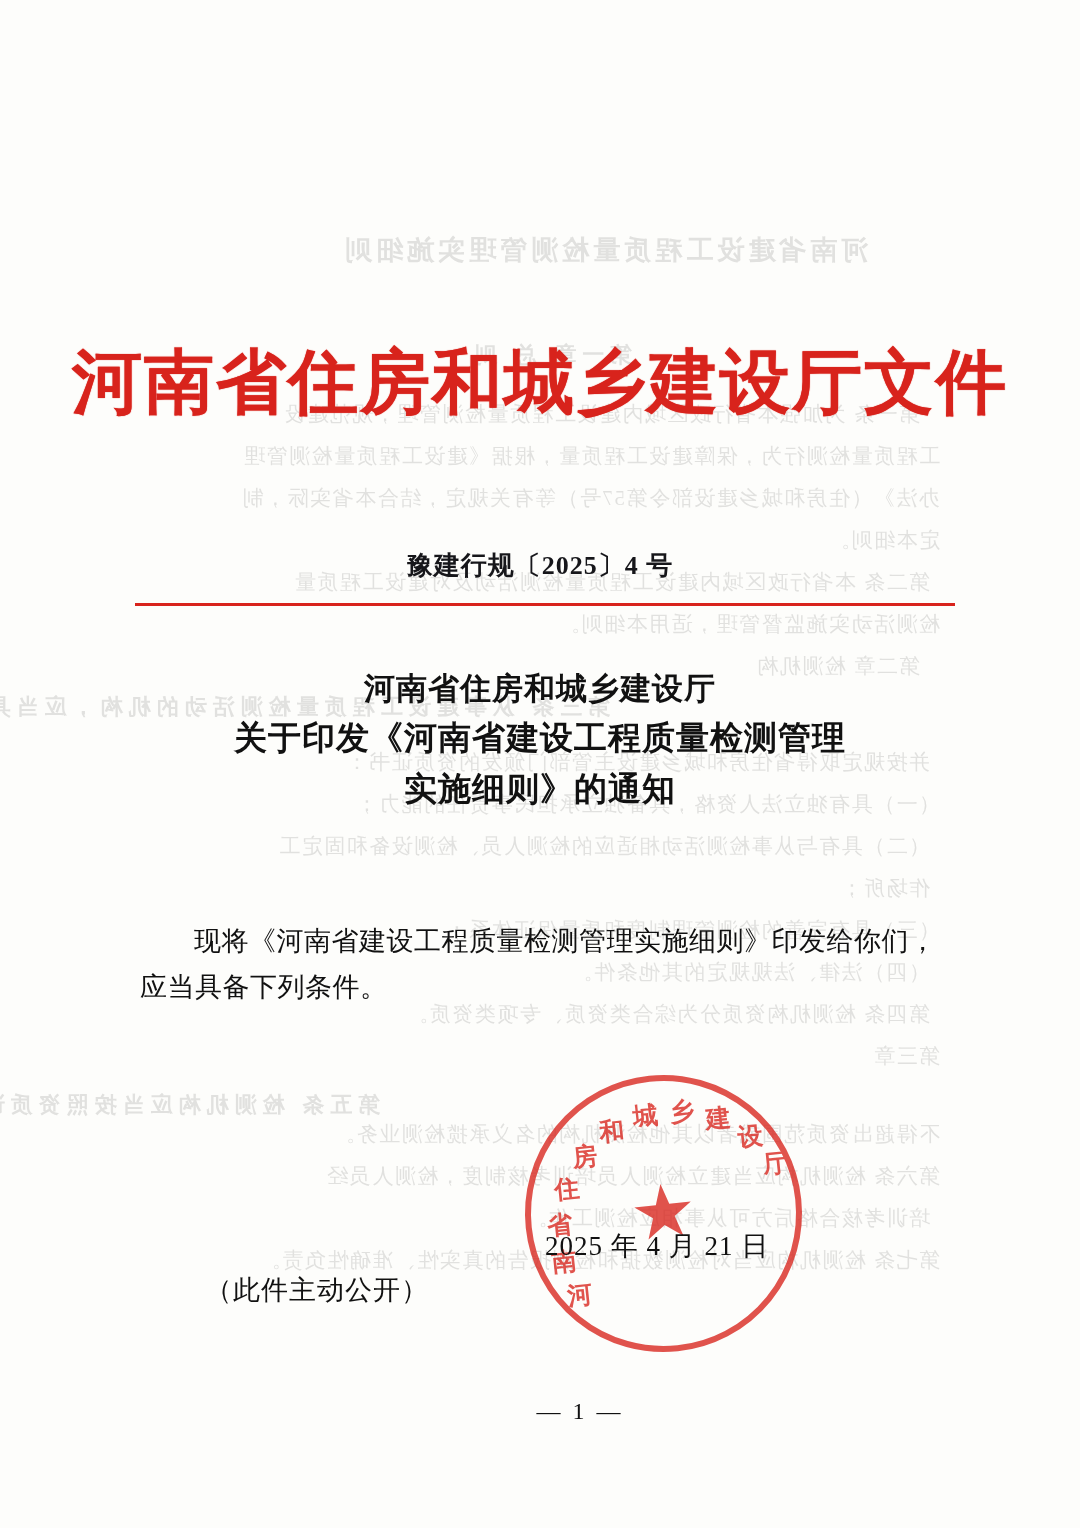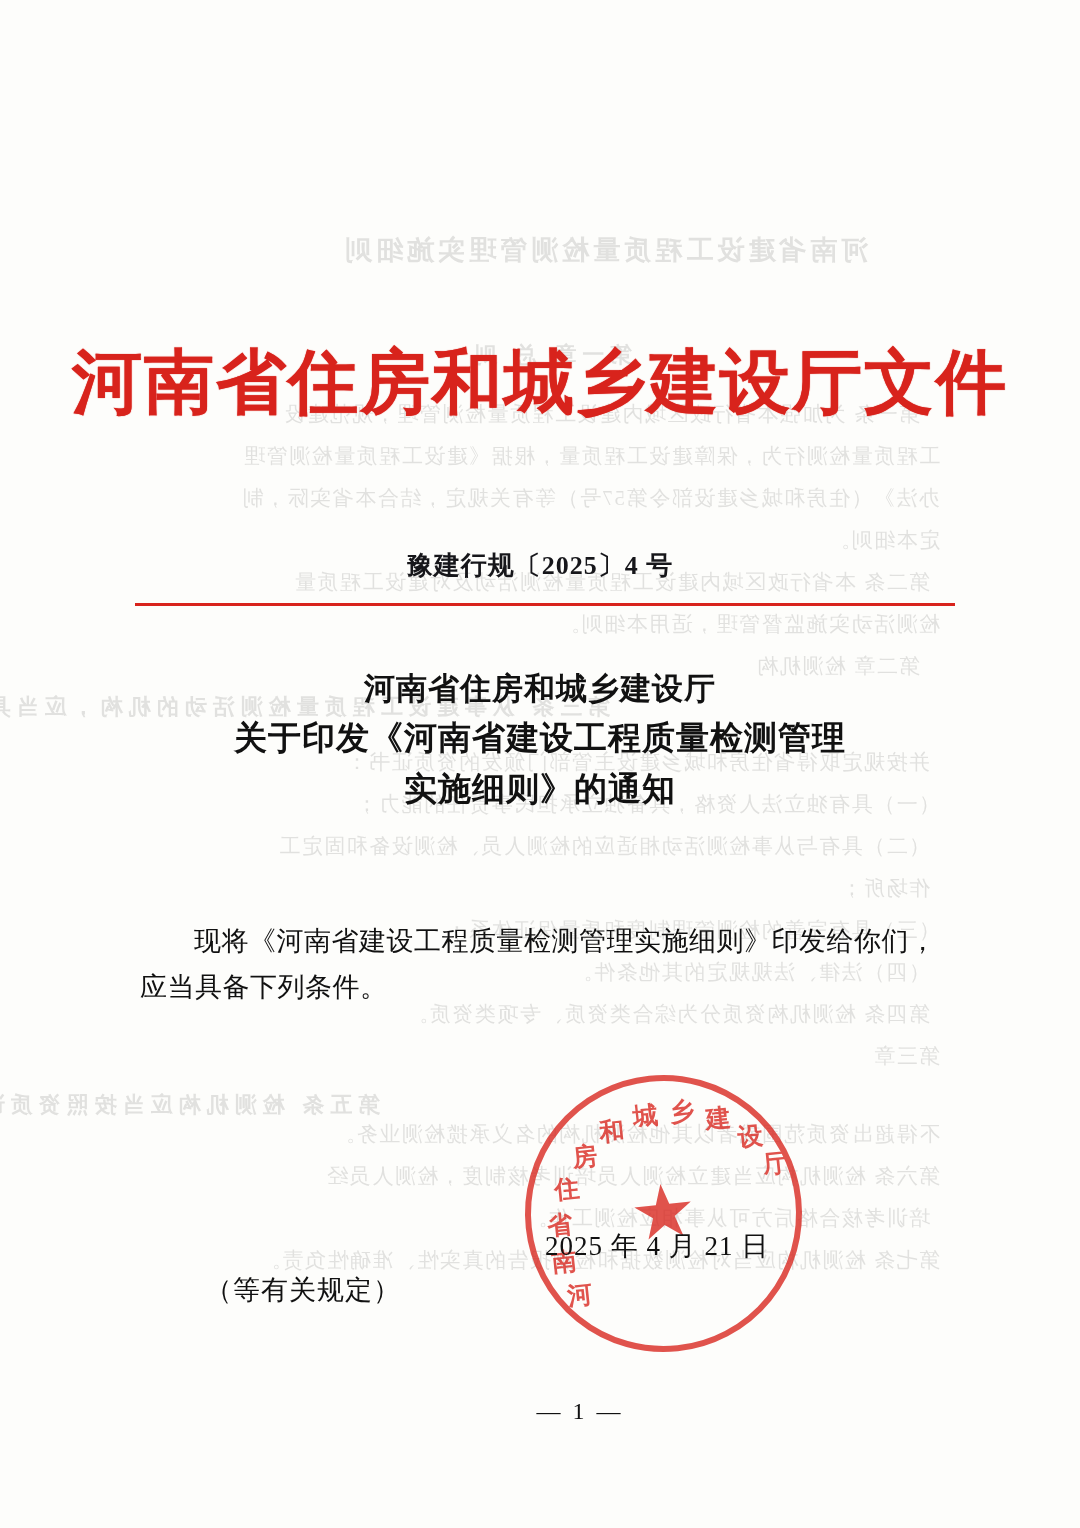--- a/index.html
+++ b/index.html
@@ -264,17 +264,17 @@
       <span style="transform: rotate(8deg) translate(0,-118px) rotate(-8deg);">乡</span>
       <span style="transform: rotate(26deg) translate(0,-118px) rotate(-26deg);">建</span>
       <span style="transform: rotate(44deg) translate(0,-118px) rotate(-44deg);">设</span>
       <span style="transform: rotate(62deg) translate(0,-118px) rotate(-62deg);">厅</span>
     </div>
     <div class="seal-bottom"></div>
   </div>
 
   <div class="issue-date">2025 年 4 月 21 日</div>
 
-  <div class="disclosure">（等有关规定）</div>
+  <div class="disclosure">（此件主动公开）</div>
 
   <div class="page-number">— 1 —</div>
 
 </div>
 
 </body></html>

